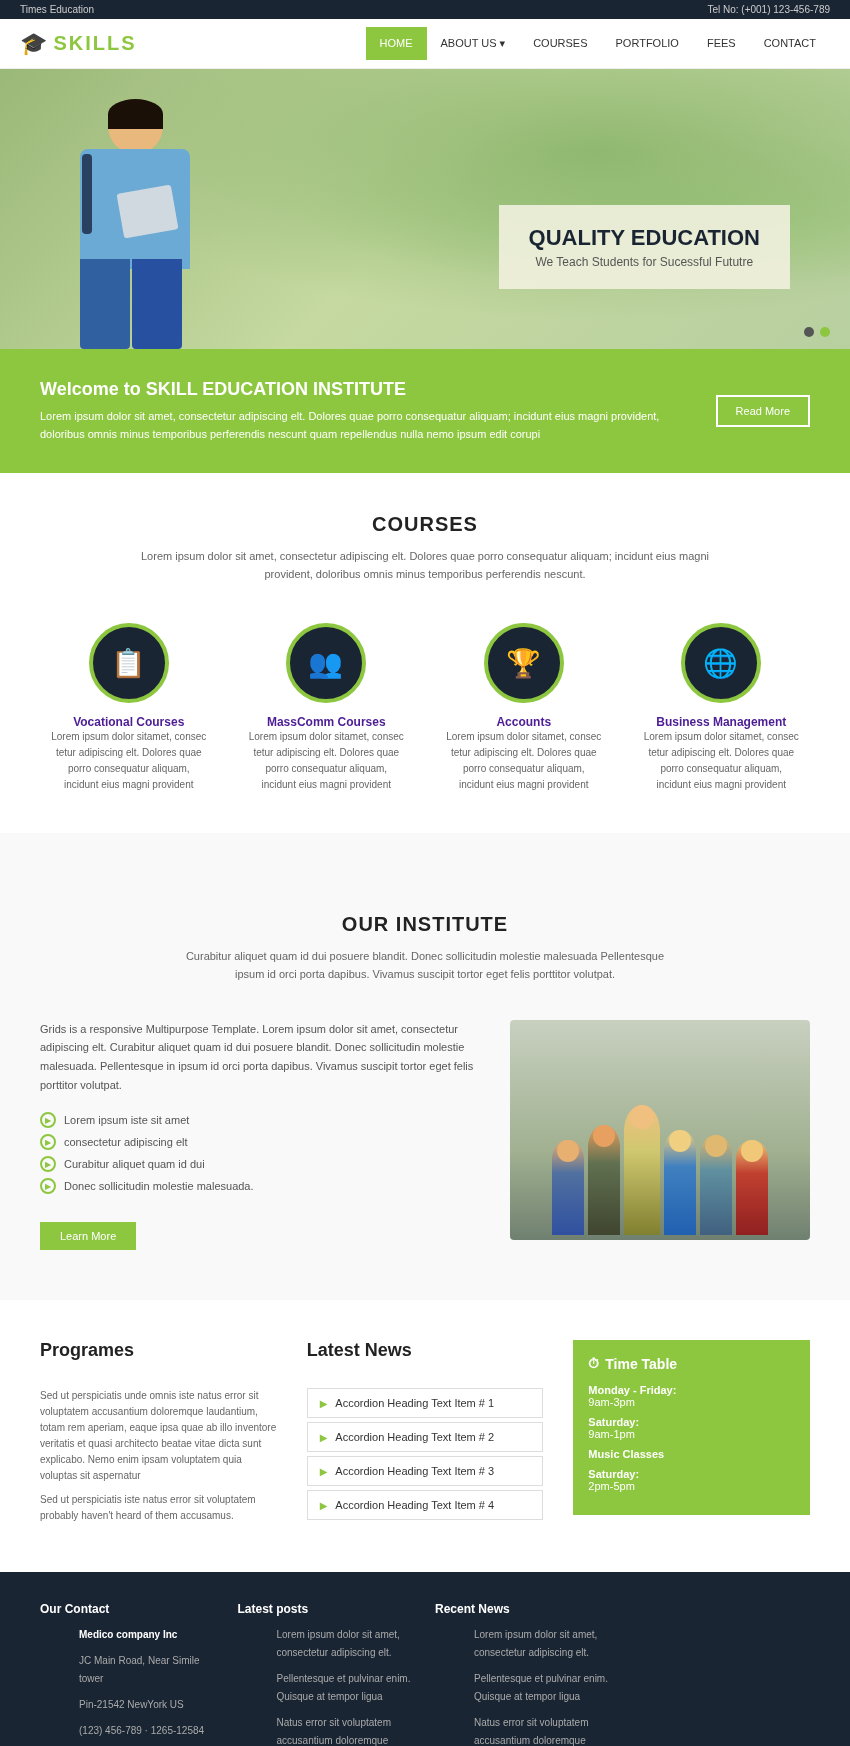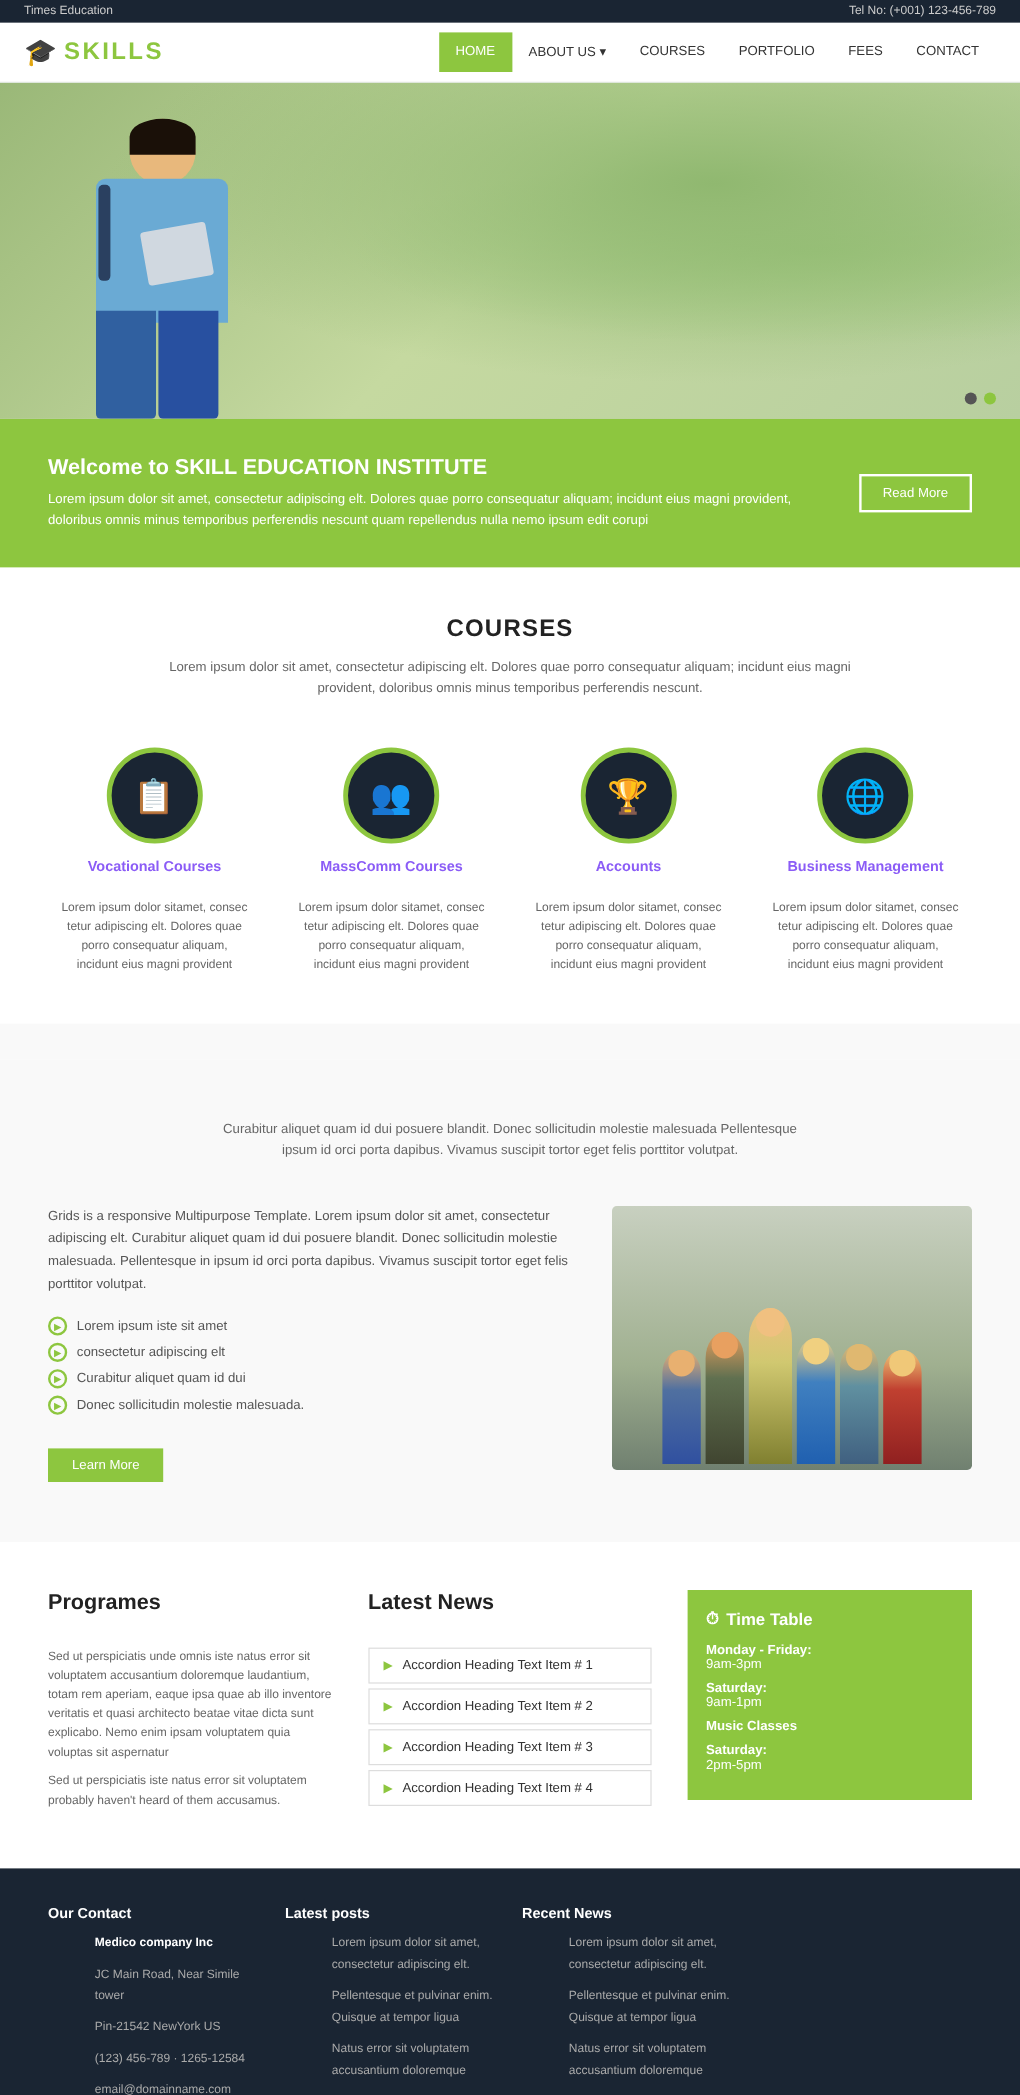--- a/index.html
+++ b/index.html
@@ -35,21 +35,21 @@
     .welcome-btn { background: transparent; border: 2px solid #fff; color: #fff; padding: 8px 18px; font-size: 11px; cursor: pointer; white-space: nowrap; }
 
     
     .courses-section { padding: 40px 40px 30px; text-align: center; background: #fff; }
     .section-title { font-size: 20px; font-weight: bold; text-transform: uppercase; color: #222; margin-bottom: 12px; letter-spacing: 1px; }
     .section-desc { font-size: 11px; color: #666; max-width: 600px; margin: 0 auto 30px; line-height: 1.6; }
     .courses-grid { display: grid; grid-template-columns: repeat(4, 1fr); gap: 20px; }
     .course-card { text-align: center; padding: 10px; }
     .course-icon-wrap { width: 80px; height: 80px; border-radius: 50%; background: #1a2533; border: 4px solid #8dc63f; display: flex; align-items: center; justify-content: center; margin: 0 auto 12px; }
     .course-icon { font-size: 28px; color: #fff; }
-    .course-name { font-size: 12px; font-weight: bold; color: #8b5cf6; margin-bottom: 20px; }
+    .course-name { font-size: 12px; font-weight: bold; color: #4c1d95; margin-bottom: 0; }
     .course-desc { font-size: 10px; color: #666; line-height: 1.6; }
 
     
     .institute-section { padding: 50px 40px; background: #f9f9f9; }
     .institute-inner { display: flex; gap: 30px; align-items: flex-start; margin-top: 36px; }
     .institute-left { flex: 1; }
     .institute-right { width: 300px; height: 220px; background: linear-gradient(135deg, #c0b0a0 0%, #a09080 100%); border-radius: 4px; overflow: hidden; display: flex; align-items: flex-end; justify-content: center; position: relative; }
     .institute-left p { font-size: 11px; color: #555; line-height: 1.7; margin-bottom: 10px; }
     .institute-list { list-style: none; margin: 15px 0; }
     .institute-list li { font-size: 11px; color: #555; padding: 3px 0; display: flex; align-items: center; gap: 8px; }
@@ -122,20 +122,24 @@
 
       <div style="width:50px;height:90px;background:#3060a0;position:absolute;bottom:0;left:20px;border-radius:0 0 4px 4px;"></div>
       <div style="width:50px;height:90px;background:#2850a0;position:absolute;bottom:0;left:72px;border-radius:0 0 4px 4px;"></div>
 
       <div style="width:10px;height:80px;background:#2a4060;position:absolute;top:55px;left:22px;border-radius:4px;"></div>
 
       <div style="width:55px;height:45px;background:#d0d8e0;position:absolute;top:90px;left:60px;border-radius:3px;transform:rotate(-10deg);"></div>
     </div>
   </div>
 
+  <div class="hero-text-box">
+    <div class="hero-title">QUALITY EDUCATION</div>
+    <div class="hero-subtitle">We Teach Students for Sucessful Fututre</div>
+  </div>
   <div class="hero-dots">
     <div class="hero-dot"></div>
     <div class="hero-dot active"></div>
   </div>
 </div>
 
 <div class="welcome">
   <div class="welcome-text">
     <h2>Welcome to SKILL EDUCATION INSTITUTE</h2>
     <p>Lorem ipsum dolor sit amet, consectetur adipiscing elt. Dolores quae porro consequatur aliquam; incidunt eius magni provident, doloribus omnis minus temporibus perferendis nescunt quam repellendus nulla nemo ipsum edit corupi</p>
@@ -174,20 +178,21 @@
       </div>
       <div class="course-name">Business Management</div>
       <p class="course-desc">Lorem ipsum dolor sitamet, consec tetur adipiscing elt. Dolores quae porro consequatur aliquam, incidunt eius magni provident</p>
     </div>
   </div>
 </div>
 
 <div style="height:30px;background:#f9f9f9;"></div>
 
 <div class="institute-section">
+  <h2 class="section-title institute-title">OUR INSTITUTE</h2>
   <p class="institute-desc-text">Curabitur aliquet quam id dui posuere blandit. Donec sollicitudin molestie malesuada Pellentesque ipsum id orci porta dapibus. Vivamus suscipit tortor eget felis porttitor volutpat.</p>
   <div class="institute-inner">
     <div class="institute-left">
       <p>Grids is a responsive Multipurpose Template. Lorem ipsum dolor sit amet, consectetur adipiscing elt. Curabitur aliquet quam id dui posuere blandit. Donec sollicitudin molestie malesuada. Pellentesque in ipsum id orci porta dapibus. Vivamus suscipit tortor eget felis porttitor volutpat.</p>
       <ul class="institute-list">
         <li>
           <span class="list-icon">▶</span>
           <span>Lorem ipsum iste sit amet</span>
         </li>
         <li>

